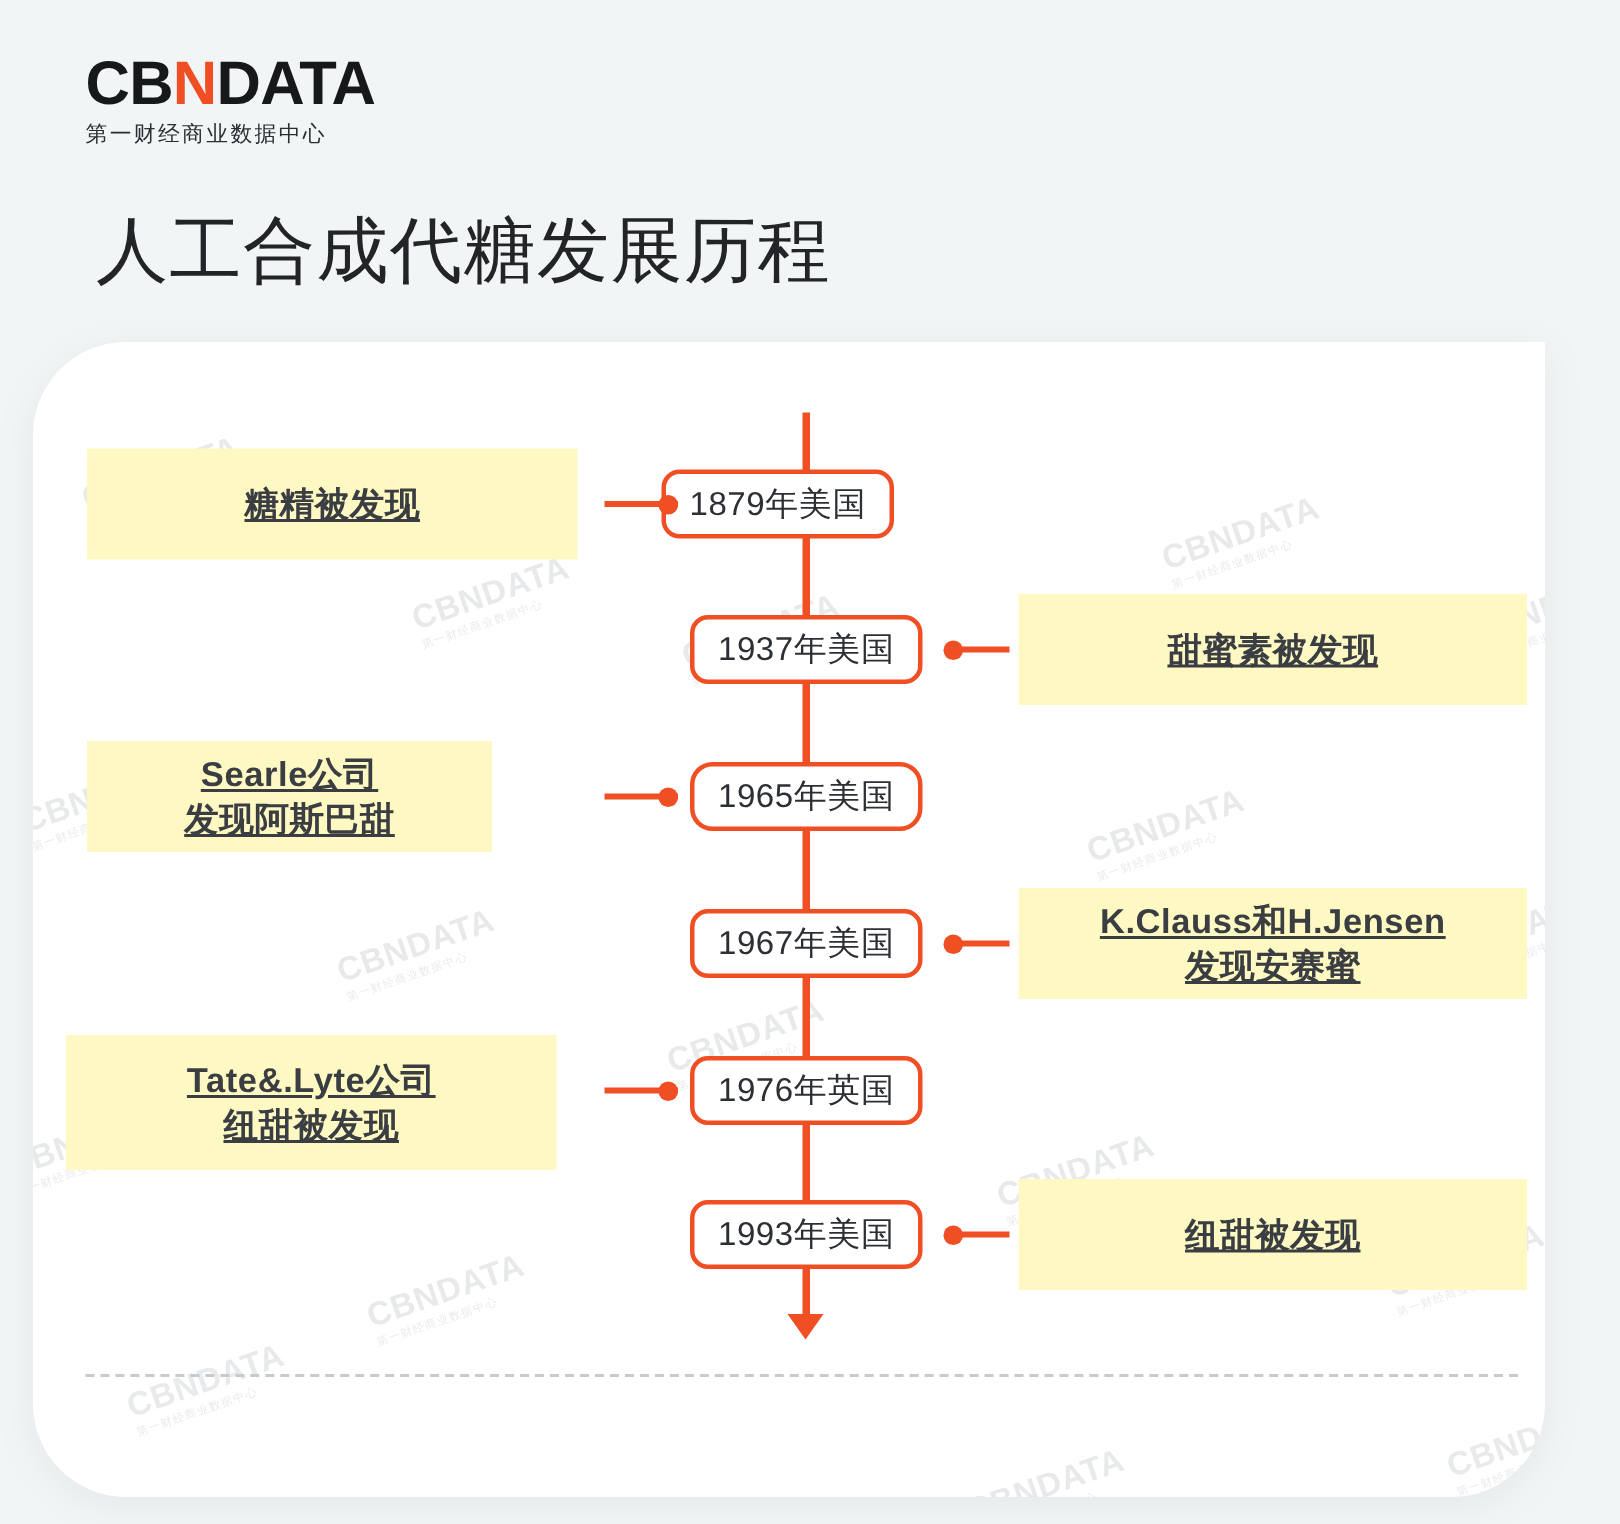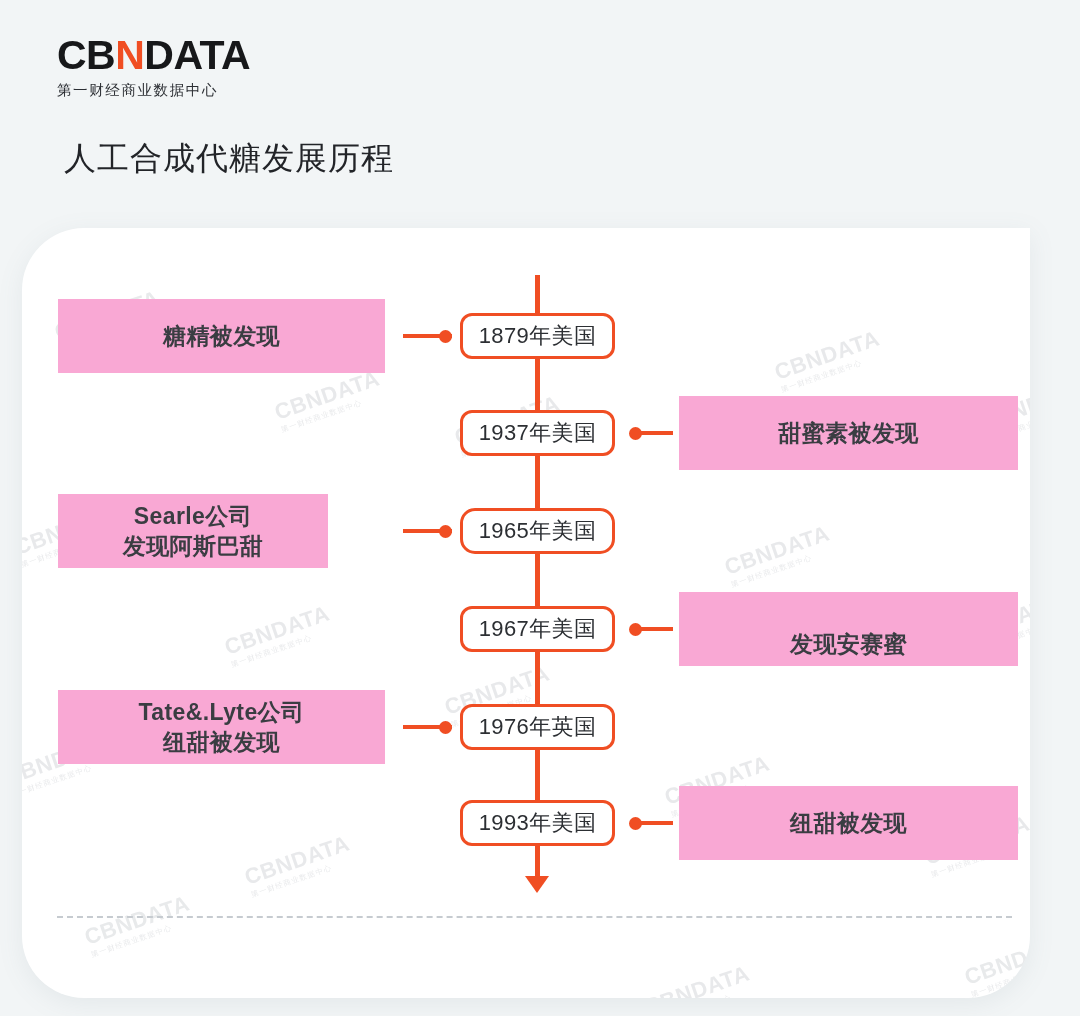--- a/index.html
+++ b/index.html
@@ -43,21 +43,21 @@
     color: #2b2e33;
     line-height: 1;
     white-space: nowrap;
   }
 
   
   .page-title {
     position: absolute;
     left: 64px;
     top: 138px;
-    font-size: 32px;
+    font-size: 48px;
     font-weight: 400;
     color: #222428;
     letter-spacing: 1px;
     line-height: 1.25;
     white-space: nowrap;
   }
 
   
   .card {
     position: absolute;
@@ -128,30 +128,31 @@
     font-size: 22px;
     font-weight: 500;
     color: #2c2f33;
     letter-spacing: 0.4px;
     white-space: nowrap;
   }
 
   
   .event-box {
     position: absolute;
-    background: #f9a8d4;
+    background: #fef9c3;
     display: flex;
     align-items: center;
     justify-content: center;
     text-align: center;
     font-size: 23px;
     font-weight: 700;
     color: #3a3d42;
     line-height: 1.32;
     letter-spacing: 0.4px;
+    text-decoration: underline;
   }
 
   
   .conn-line {
     position: absolute;
     height: 4px;
     background: #f04e23;
   }
   .conn-dot {
     position: absolute;
@@ -262,46 +263,46 @@
           <div class="wm-main">CBNDATA</div>
           <div class="wm-sub">第一财经商业数据中心</div>
         </div>
       </div>
   </div>
 
   <div class="axis"></div>
   <div class="axis-arrow"></div>
 
   <div id="timeline-layer">
-      <div class="date-pill" style="left: 460px; width: 155px; top: 313px;">1879年美国</div>
+      <div class="date-pill" style="left: 441px; width: 155px; top: 313px;">1879年美国</div>
       <div class="event-box" style="top: 299px; height: 74px; left: 58px; width: 327px;">
         <span>糖精被发现</span>
       </div>
       <div class="conn-line" style="top: 334px; left: 403px; width: 49px;"></div>
       <div class="conn-dot" style="top: 330px; left: 439px;"></div>
       <div class="date-pill" style="left: 460px; width: 155px; top: 410px;">1937年美国</div>
       <div class="event-box" style="top: 396px; height: 74px; left: 679px; width: 339px; justify-content: center;">
         <span>甜蜜素被发现</span>
       </div>
       <div class="conn-line" style="top: 431px; left: 635px; width: 38px;"></div>
       <div class="conn-dot" style="top: 427px; left: 629px;"></div>
       <div class="date-pill" style="left: 460px; width: 155px; top: 508px; border-radius: 15px;">1965年美国</div>
       <div class="event-box" style="top: 494px; height: 74px; left: 58px; width: 270px;">
         <div><span>Searle公司</span><br><span>发现阿斯巴甜</span></div>
       </div>
       <div class="conn-line" style="top: 529px; left: 403px; width: 49px;"></div>
       <div class="conn-dot" style="top: 525px; left: 439px;"></div>
       <div class="date-pill" style="left: 460px; width: 155px; top: 606px;">1967年美国</div>
       <div class="event-box" style="top: 592px; height: 74px; left: 679px; width: 339px;">
-        <div><br><span>发现安赛蜜</span></div>
+        <div><span>K.Clauss和H.Jensen</span><br><span>发现安赛蜜</span></div>
       </div>
       <div class="conn-line" style="top: 627px; left: 635px; width: 38px;"></div>
       <div class="conn-dot" style="top: 623px; left: 629px;"></div>
       <div class="date-pill" style="left: 460px; width: 155px; top: 704px;">1976年英国</div>
-      <div class="event-box" style="top: 690px; height: 74px; left: 58px; width: 327px; justify-content: center;">
+      <div class="event-box" style="top: 690px; height: 90px; left: 44px; width: 327px; justify-content: center;">
         <div><span>Tate&amp;.Lyte公司</span><br><span>纽甜被发现</span></div>
       </div>
       <div class="conn-line" style="top: 725px; left: 403px; width: 49px;"></div>
       <div class="conn-dot" style="top: 721px; left: 439px;"></div>
       <div class="date-pill" style="left: 460px; width: 155px; top: 800px;">1993年美国</div>
       <div class="event-box" style="top: 786px; height: 74px; left: 679px; width: 339px;">
         <span>纽甜被发现</span>
       </div>
       <div class="conn-line" style="top: 821px; left: 635px; width: 38px;"></div>
       <div class="conn-dot" style="top: 817px; left: 629px;"></div>

